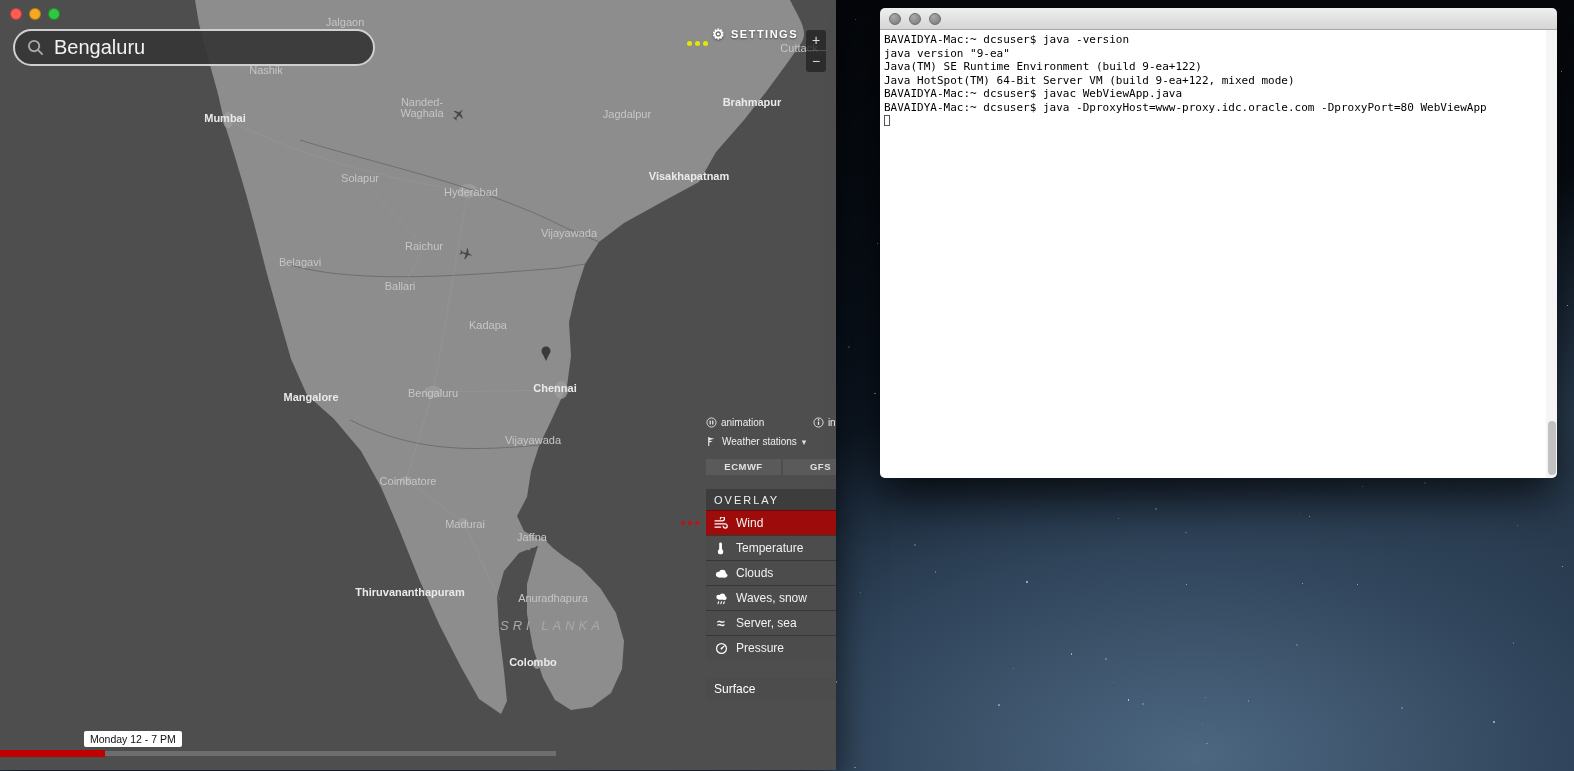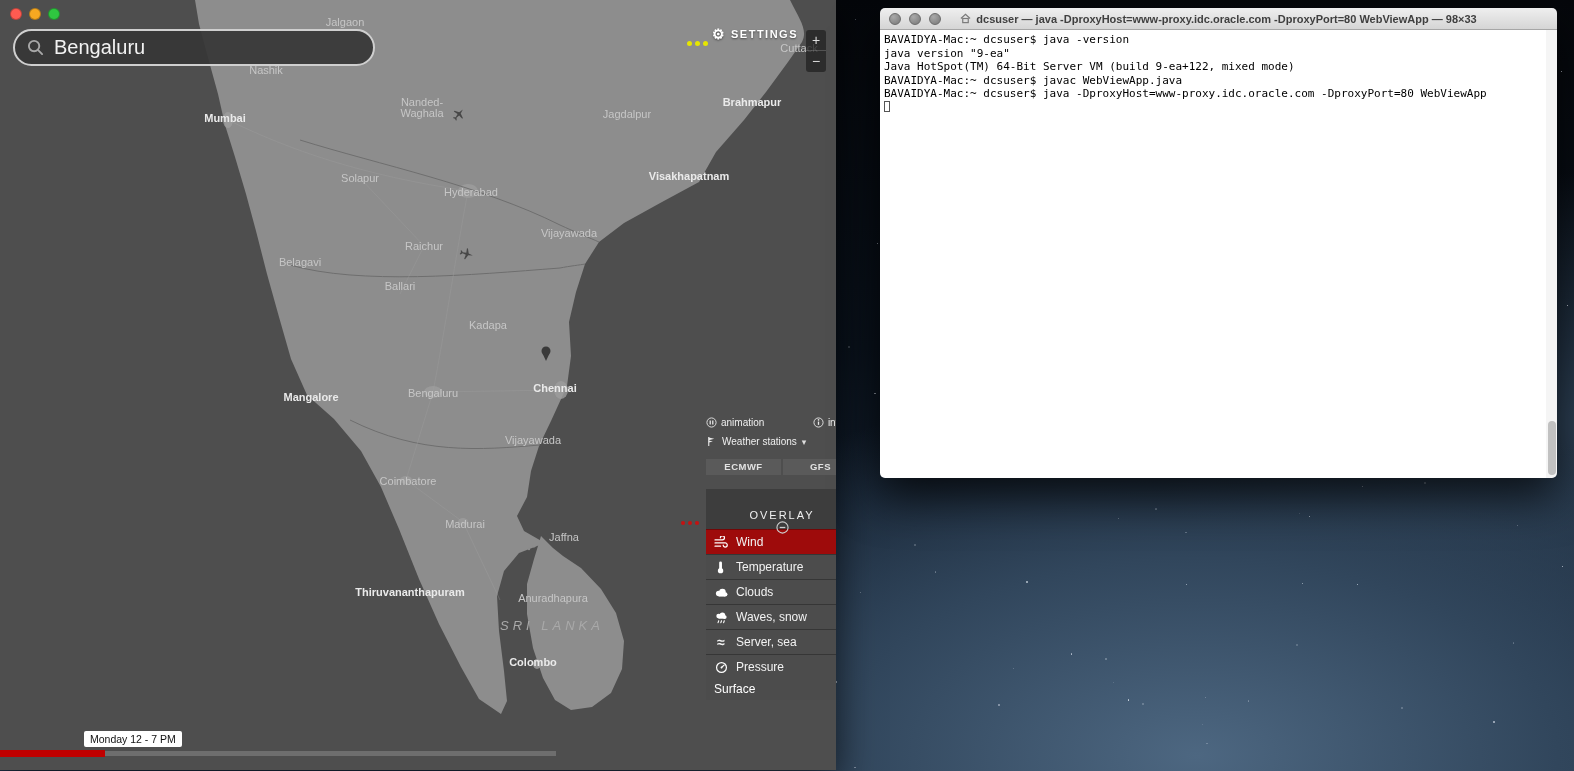--- a/index.html
+++ b/index.html
@@ -47,21 +47,21 @@
   .side { position:absolute; left:706px; width:152px; z-index:10; color:#eee; }
   .ctl-row { top:417px; display:flex; justify-content:space-between; padding-right:14px; font-size:10px; align-items:center; }
   .ctl-grp { display:flex; align-items:center; gap:4px; }
   .ctl-row2 { top:436px; display:flex; align-items:center; gap:5px; font-size:10px; }
   .caret-sm { font-size:9px; color:#ddd; }
 
   .models { top:459px; display:flex; gap:2px; }
   .model-btn { flex:1; background:#5a5a5a; color:#e2e2e2; font-size:9.5px; font-weight:bold; text-align:center; padding:2px 0 3px; letter-spacing:.5px; cursor:default; }
 
   .overlay-panel { top:489px; }
-  .overlay-header { background:#3d3d3d; color:#f0f0f0; font-size:11px; letter-spacing:2px; padding:20px 8px; display:flex; justify-content:space-between; align-items:center; height:21px;flex-direction:column; }
+  .overlay-header { background:#3d3d3d; color:#f0f0f0; font-size:11px; letter-spacing:2px; padding:0 8px; display:flex; justify-content:space-between; align-items:center; height:21px; }
   .ov-item { height:25px; background:#4c4c4c; display:flex; align-items:center; padding:0 0 0 7px; color:#f2f2f2; font-size:12px; gap:7px; border-top:1px solid rgba(0,0,0,.28); cursor:default; }
   .ov-item:first-of-type { margin-top:3px; border-top:none; }
   .ov-ic { width:16px; height:14px; flex:0 0 16px; display:inline-flex; align-items:center; justify-content:center; }
   .ov-label { flex:1; }
   .caret { width:20px; align-self:stretch; display:flex; align-items:center; justify-content:center; color:#ddd; font-size:11px; }
   .ov-item.selected { background:#9e0b0b; }
   .ov-item.selected .caret { background:#860606; color:#fff; font-weight:bold; }
   .waves-glyph { font-size:14px; font-weight:bold; line-height:12px; }
 
   .surface-bar { top:678px; height:22px; background:#4c4c4c; color:#fff; font-size:12px; display:flex; align-items:center; padding:0 0 0 8px; cursor:default; }
@@ -333,21 +333,21 @@
       <span class="map-label" style="left: 424px; top: 246px;">Raichur</span>
       <span class="map-label" style="left: 300px; top: 262px;">Belagavi</span>
       <span class="map-label" style="left: 400px; top: 286px;">Ballari</span>
       <span class="map-label" style="left: 488px; top: 325px;">Kadapa</span>
       <span class="map-label major" style="left: 555px; top: 388px;">Chennai</span>
       <span class="map-label" style="left: 433px; top: 393px;">Bengaluru</span>
       <span class="map-label major" style="left: 311px; top: 397px;">Mangalore</span>
       <span class="map-label" style="left: 533px; top: 440px;">Vijayawada</span>
       <span class="map-label" style="left: 408px; top: 481px;">Coimbatore</span>
       <span class="map-label" style="left: 465px; top: 524px;">Madurai</span>
-      <span class="map-label" style="left: 564px; top: 537px;">Jaffna</span>
+      <span class="map-label" style="left: 532px; top: 537px;">Jaffna</span>
       <span class="map-label major" style="left: 410px; top: 592px;">Thiruvananthapuram</span>
       <span class="map-label" style="left: 553px; top: 598px;">Anuradhapura</span>
       <span class="map-label region" style="left: 552px; top: 625px; font-style: italic;">SRI LANKA</span>
       <span class="map-label major" style="left: 533px; top: 662px;">Colombo</span>
     </div>
 
   <div class="traffic">
     <span class="light red"></span>
     <span class="light yellow"></span>
     <span class="light green"></span>
@@ -519,34 +519,26 @@
   <div class="timeline-progress"></div>
 </div>
 
 <div class="terminal">
   <div class="term-titlebar">
     <div class="term-buttons">
       <span class="term-btn"></span>
       <span class="term-btn"></span>
       <span class="term-btn"></span>
     </div>
-    <div class="term-title">
-      <span style="display:inline-flex;">
-        <svg viewBox="0 0 12 12" width="11" height="11">
-            <path d="M1 6 L6 1.5 L11 6" fill="none" stroke="#7a7a7a" stroke-width="1.3"></path>
-            <rect x="3" y="6" width="6" height="4.5" fill="none" stroke="#7a7a7a" stroke-width="1.3"></rect>
-          </svg>
-      </span>
-      <span>dcsuser — java -DproxyHost=www-proxy.idc.oracle.com -DproxyPort=80 WebViewApp — 98×33</span>
-    </div>
   </div>
   <div class="term-body">
     <div>
         <div class="term-line">BAVAIDYA-Mac:~ dcsuser$ java -version</div>
         <div class="term-line">java version "9-ea"</div>
+        <div class="term-line">Java(TM) SE Runtime Environment (build 9-ea+122)</div>
         <div class="term-line">Java HotSpot(TM) 64-Bit Server VM (build 9-ea+122, mixed mode)</div>
         <div class="term-line">BAVAIDYA-Mac:~ dcsuser$ javac WebViewApp.java</div>
         <div class="term-line">BAVAIDYA-Mac:~ dcsuser$ java -DproxyHost=www-proxy.idc.oracle.com -DproxyPort=80 WebViewApp</div>
       </div>
     <div class="term-line"><span class="term-cursor"></span></div>
     <div class="term-scroll-track">
       <div class="term-scroll-thumb"></div>
     </div>
   </div>
 </div>

